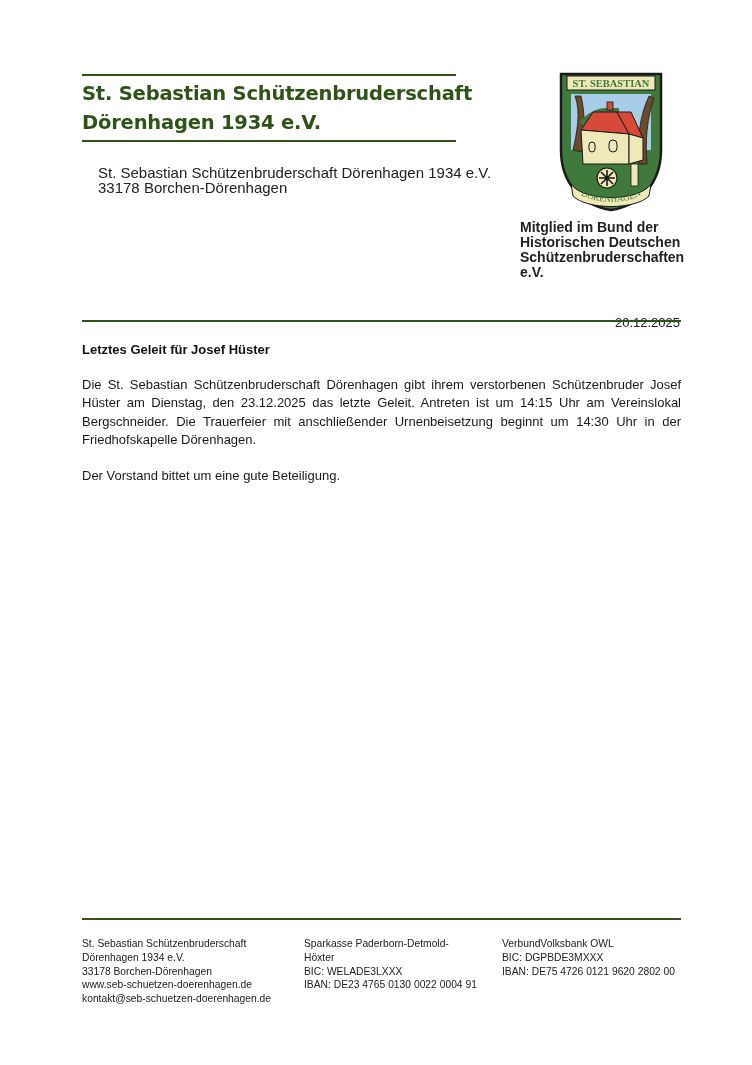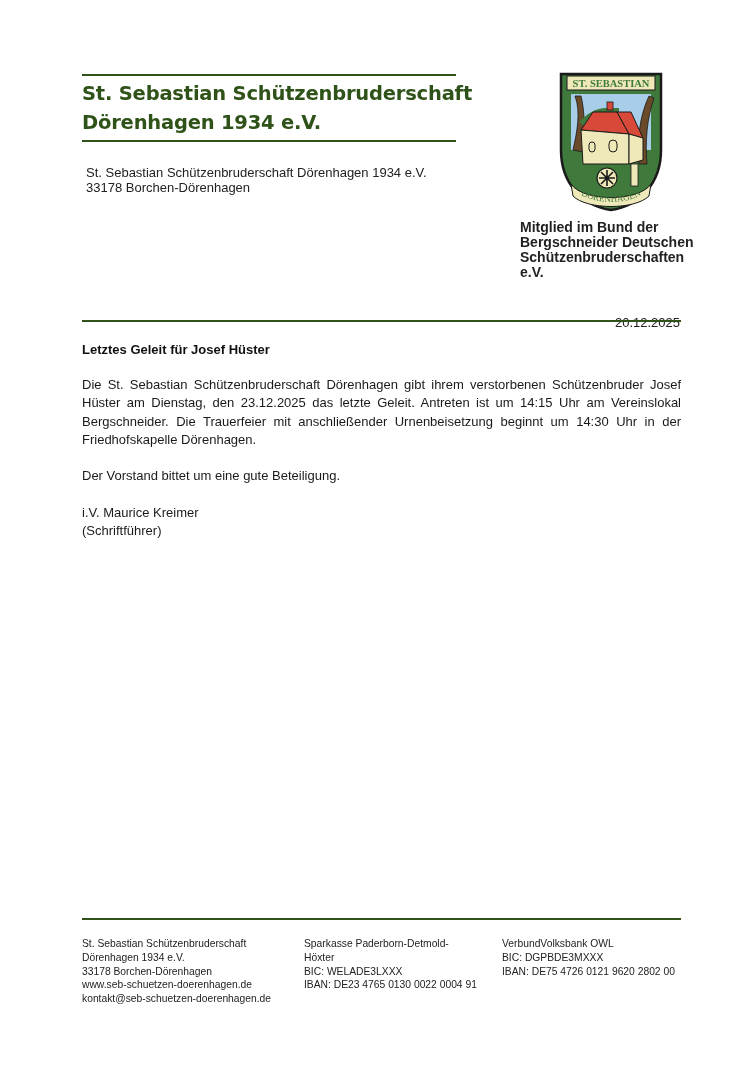--- a/index.html
+++ b/index.html
@@ -7,21 +7,21 @@
          font-family: "Liberation Sans", sans-serif; color: #1a1a1a; }
 
   .hdr-rule { position: absolute; left: 82px; width: 374px; height: 2px; background: #2f5218; }
   .hdr-rule.top { top: 74px; }
   .hdr-rule.bot { top: 140px; }
   .org-title { position: absolute; left: 82px; top: 79px; width: 390px;
                font-family: "DejaVu Sans", sans-serif; font-weight: bold; font-size: 19.5px;
                line-height: 29px; color: #2f5218; letter-spacing: -0.2px; }
   .org-title div { white-space: nowrap; }
 
-  .sender { position: absolute; left: 86px; top: 165px; font-size: 13px; line-height: 15px; color: #222; }
+  .sender { position: absolute; left: 98px; top: 165px; font-size: 15px; line-height: 15px; color: #222; }
 
   .crest { position: absolute; left: 559px; top: 72px; width: 104px; height: 140px; }
 
   .member { position: absolute; left: 520px; top: 220px; width: 180px; text-align: left;
             font-size: 14px; line-height: 15px; color: #222; font-weight: bold; }
 
   .date { position: absolute; right: 72px; top: 285px; font-size: 13px; color: #222; margin-top: 30px; }
 
   .main-rule { position: absolute; left: 82px; top: 320px; width: 599px; height: 2px; background: #2f5218; }
 
@@ -74,37 +74,33 @@
   <text x="52" y="15" text-anchor="middle" font-family="Liberation Serif, serif" font-weight="bold" font-size="10.5" fill="#3f7a3c">ST. SEBASTIAN</text>
   <path d="M12 112 C24 130 80 130 92 112 L90 124 C76 138 28 138 14 124 Z" fill="#efe8b8" stroke="#1a1a1a" stroke-width="1"></path>
   <path id="crestArc" d="M16 118 C30 134 74 134 88 118" fill="none"></path>
   <text font-family="Liberation Serif, serif" font-size="9" fill="#3f7a3c">
     <textPath href="#crestArc" startOffset="50%" text-anchor="middle">DÖRENHAGEN</textPath>
   </text>
 </svg>
 
 <div class="member">
   <div>Mitglied im Bund der</div>
-  <div>Bergschneider Deutschen</div>
+  <div>Historischen Deutschen</div>
   <div>Schützenbruderschaften e.V.</div>
 </div>
 
 <div class="date">20.12.2025</div>
 
 <div class="main-rule"></div>
 
 <div class="subject">Letztes Geleit für Josef Hüster</div>
 
 <div class="body-text">
   <p class="last-line">Die St. Sebastian Schützenbruderschaft Dörenhagen gibt ihrem verstorbenen Schützenbruder Josef Hüster am Dienstag, den 23.12.2025 das letzte Geleit. Antreten ist um 14:15 Uhr am Vereinslokal Bergschneider. Die Trauerfeier mit anschließender Urnenbeisetzung beginnt um 14:30 Uhr in der Friedhofskapelle Dörenhagen.</p>
   <p>Der Vorstand bittet um eine gute Beteiligung.</p>
-  <p>
-    <span>i.V. Maurice Kreimer</span><br>
-    <span>(Schriftführer)</span>
-  </p>
 </div>
 
 <div class="foot-rule"></div>
 
 <div class="foot-col c1">
   <div>St. Sebastian Schützenbruderschaft</div>
   <div>Dörenhagen 1934 e.V.</div>
   <div>33178 Borchen-Dörenhagen</div>
   <div>www.seb-schuetzen-doerenhagen.de</div>
   <div>kontakt@seb-schuetzen-doerenhagen.de</div>

